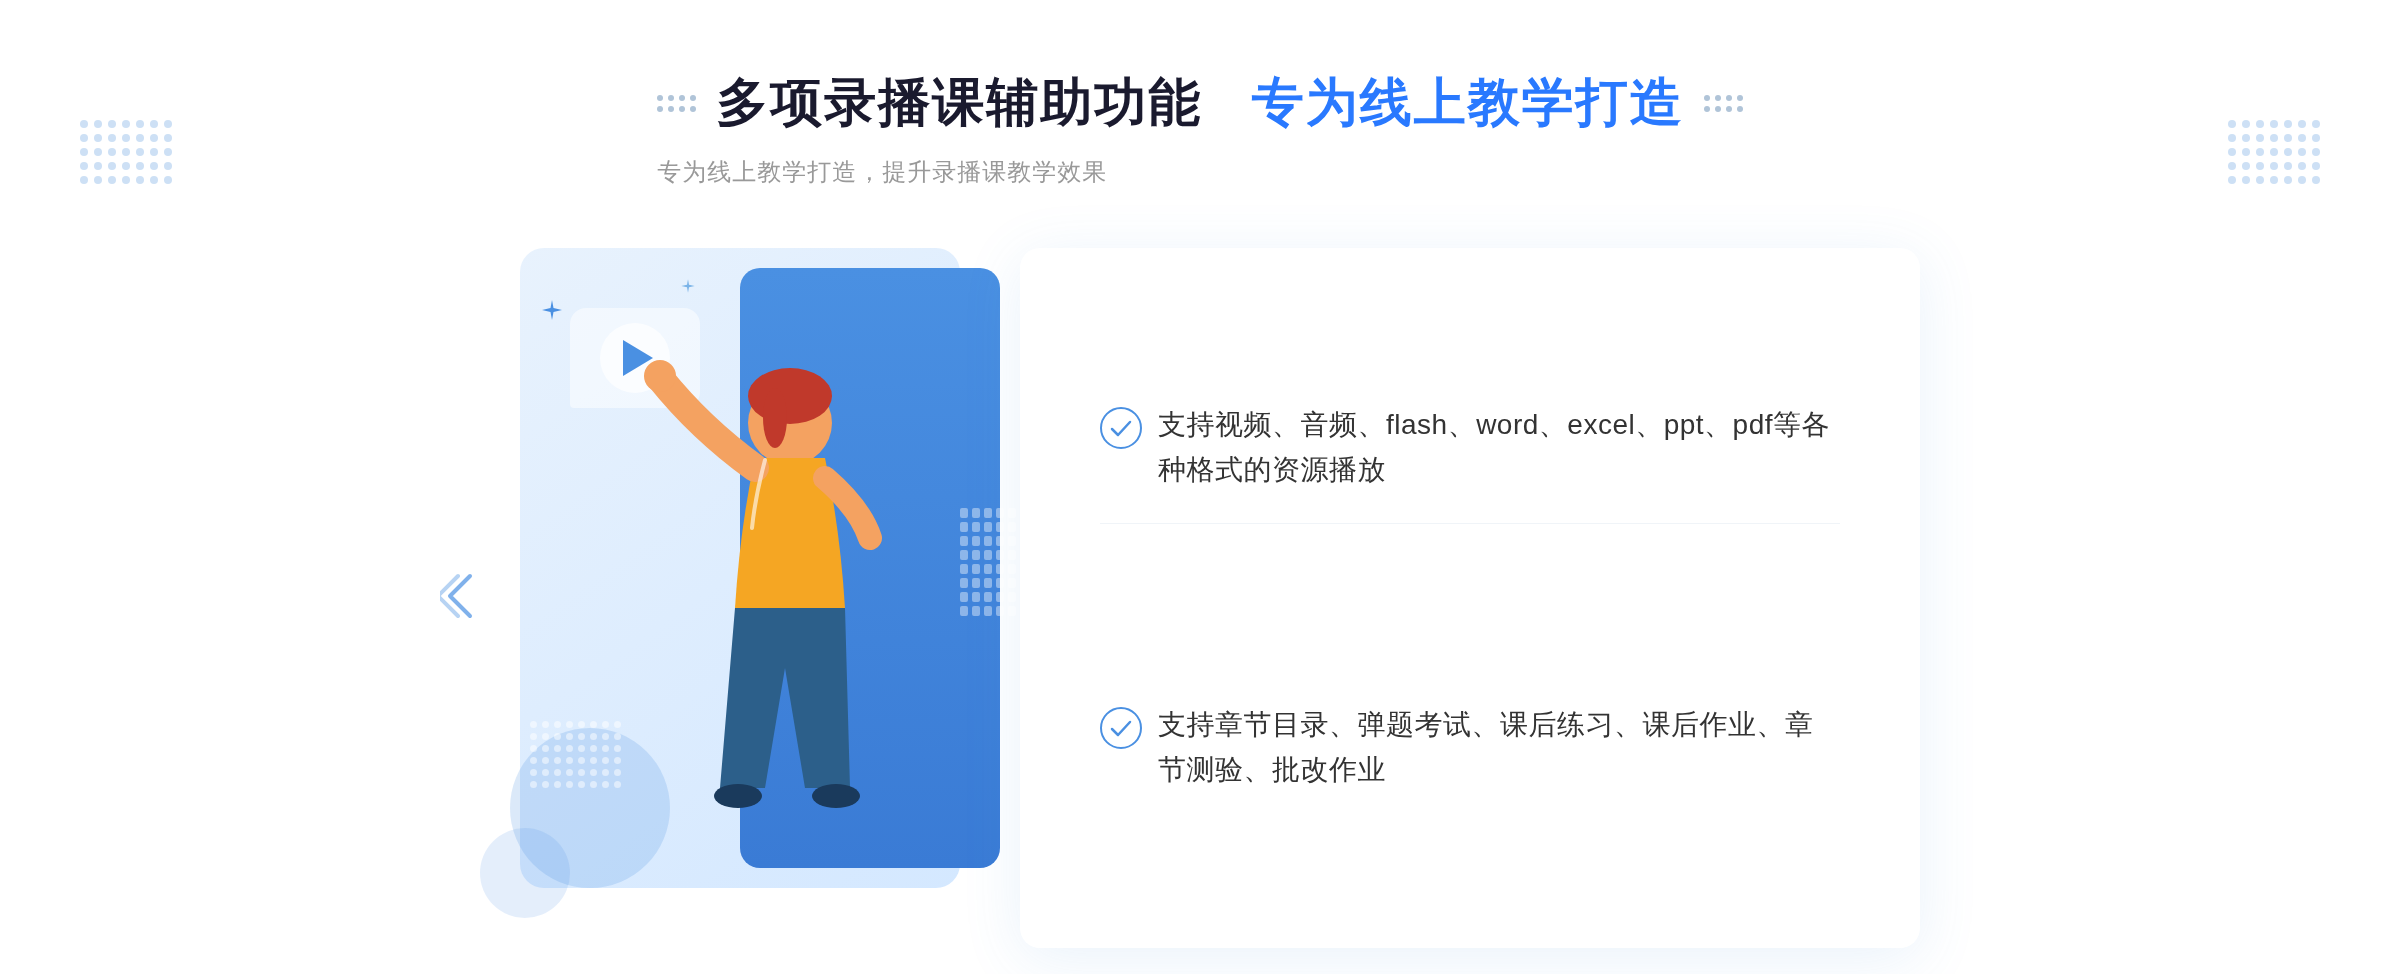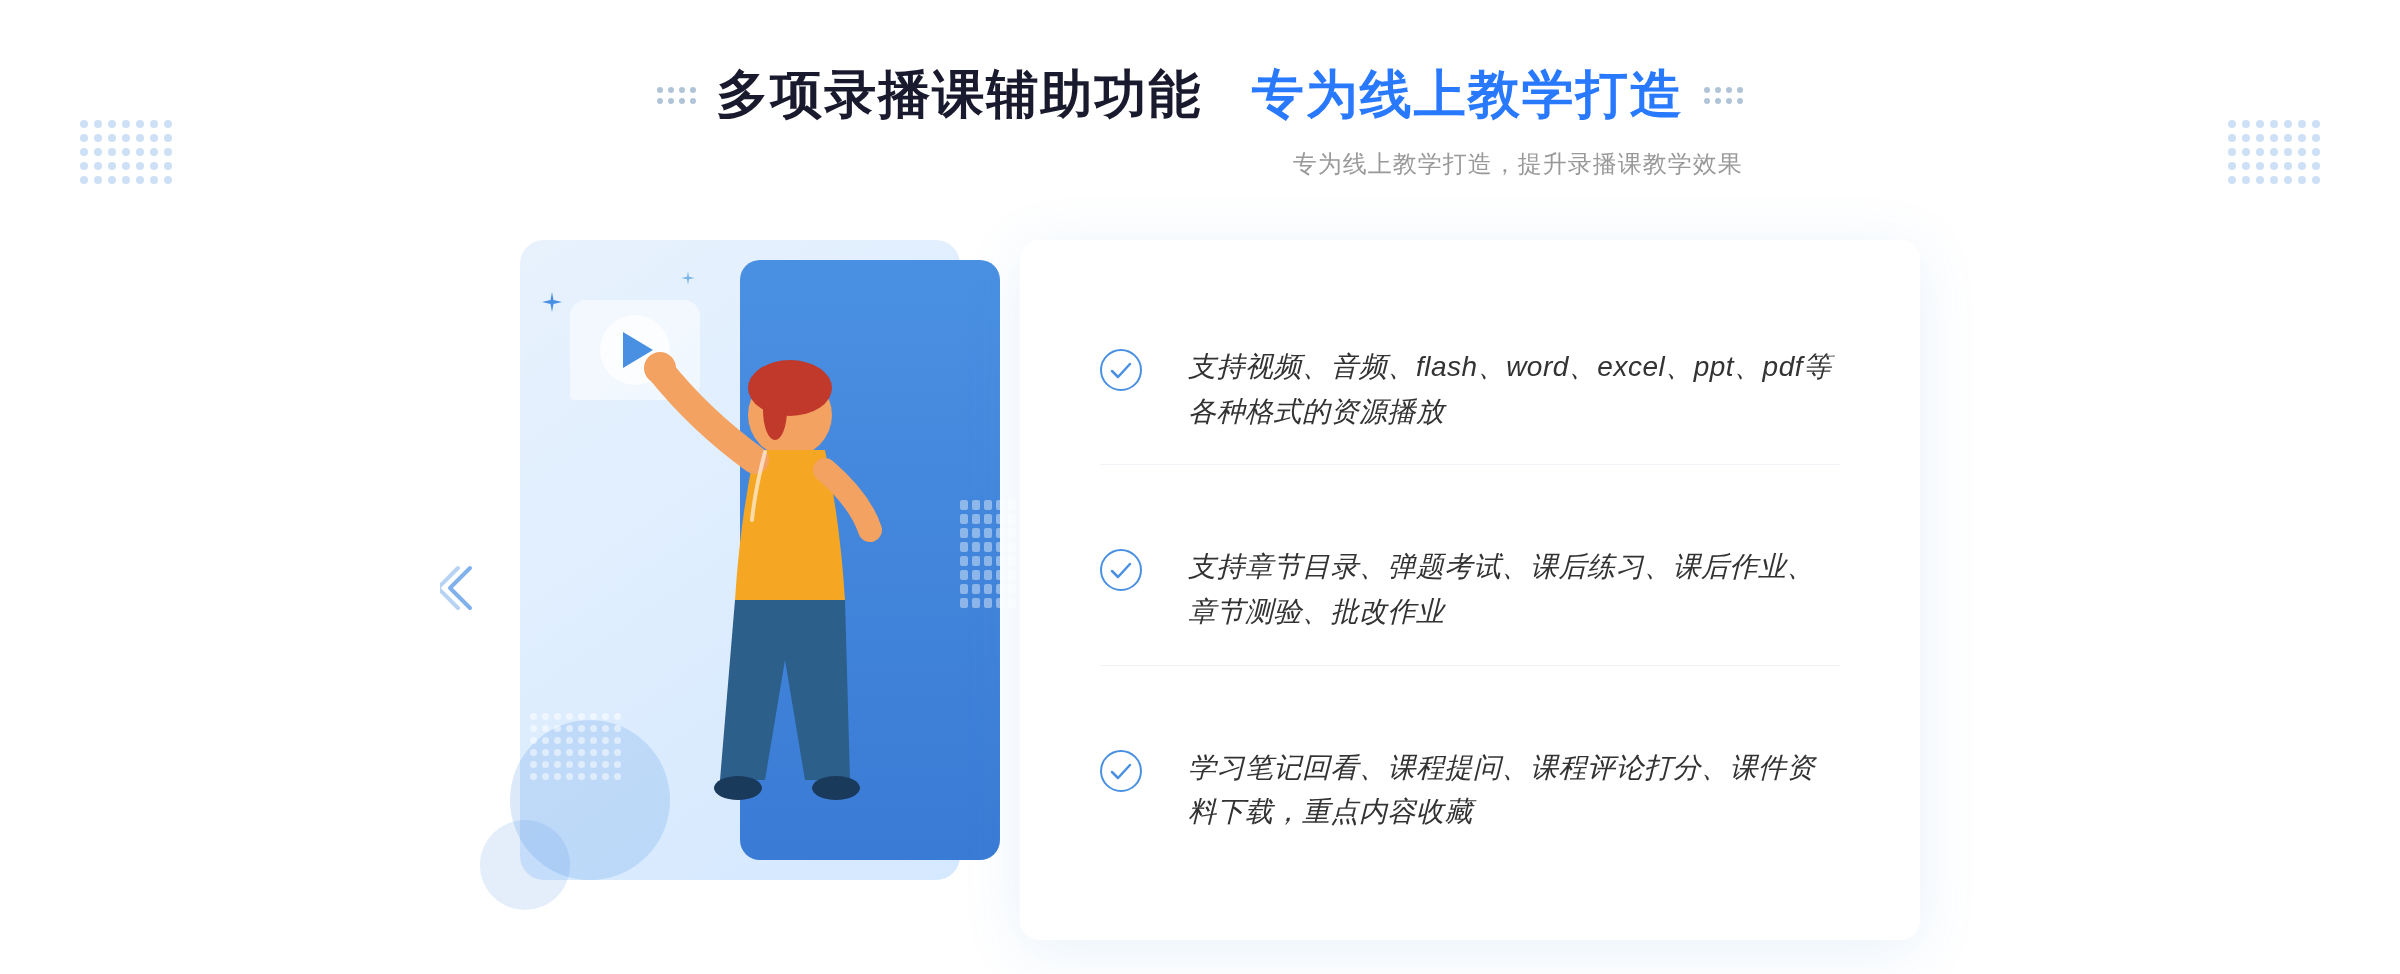--- a/index.html
+++ b/index.html
@@ -25,24 +25,25 @@
       background: #ffffff;
       display: flex;
       flex-direction: column;
       align-items: center;
       padding: 60px 0 80px;
       position: relative;
     }
 
     
     .header-section {
-      text-align: right;
+      text-align: left;
       margin-bottom: 60px;
       position: relative;
       z-index: 2;
+      margin-top: 8px;
     }
 
     .header-title-wrapper {
       display: flex;
       align-items: center;
       justify-content: center;
       gap: 20px;
       margin-bottom: 18px;
     }
 
@@ -235,24 +236,23 @@
       flex-direction: column;
       justify-content: space-around;
       position: relative;
       z-index: 2;
       margin-left: -20px;
     }
 
     .feature-item {
       display: flex;
       align-items: flex-start;
-      gap: 46px;
+      gap: 16px;
       padding: 30px 0;
       border-bottom: 1px solid #f0f4f8;
-      font-style: italic;
     }
 
     .feature-item:last-child {
       border-bottom: none;
     }
 
     .check-icon {
       width: 42px;
       height: 42px;
       flex-shrink: 0;
@@ -583,26 +583,17 @@
       <div class="feature-item">
         <div class="check-icon">
           <svg viewBox="0 0 42 42" fill="none" xmlns="http://www.w3.org/2000/svg">
             <circle cx="21" cy="21" r="20" stroke="#4a90e2" stroke-width="2" fill="none"></circle>
             <path d="M12 22 L18 28 L30 15" stroke="#4a90e2" stroke-width="2.5" stroke-linecap="round" stroke-linejoin="round" fill="none"></path>
           </svg>
         </div>
         <span class="feature-text">支持章节目录、弹题考试、课后练习、课后作业、章节测验、批改作业</span>
       </div>
 
-      <div class="feature-item">
-        <div class="check-icon">
-          <svg viewBox="0 0 42 42" fill="none" xmlns="http://www.w3.org/2000/svg">
-            <circle cx="21" cy="21" r="20" stroke="#4a90e2" stroke-width="2" fill="none"></circle>
-            <path d="M12 22 L18 28 L30 15" stroke="#4a90e2" stroke-width="2.5" stroke-linecap="round" stroke-linejoin="round" fill="none"></path>
-          </svg>
-        </div>
-        <span class="feature-text">学习笔记回看、课程提问、课程评论打分、课件资料下载，重点内容收藏</span>
-      </div>
 
     </div>
 
   </div>
 </div>
 
 </body></html>

